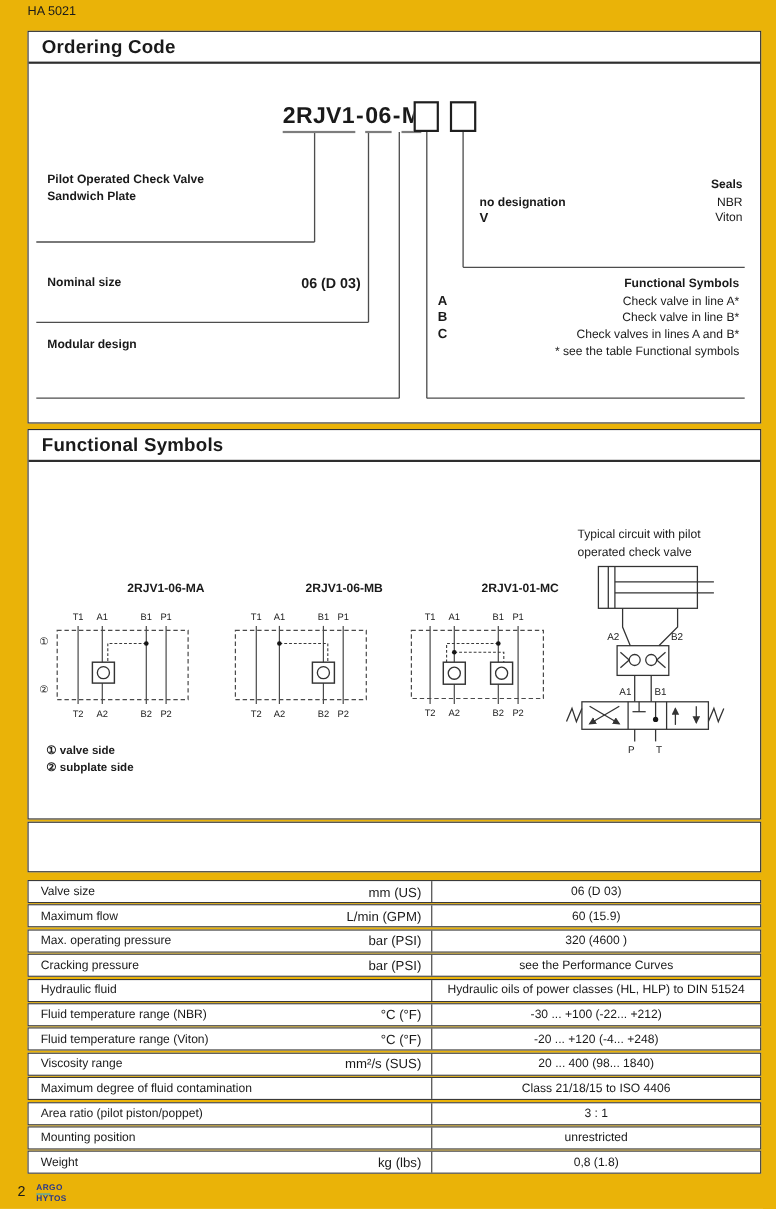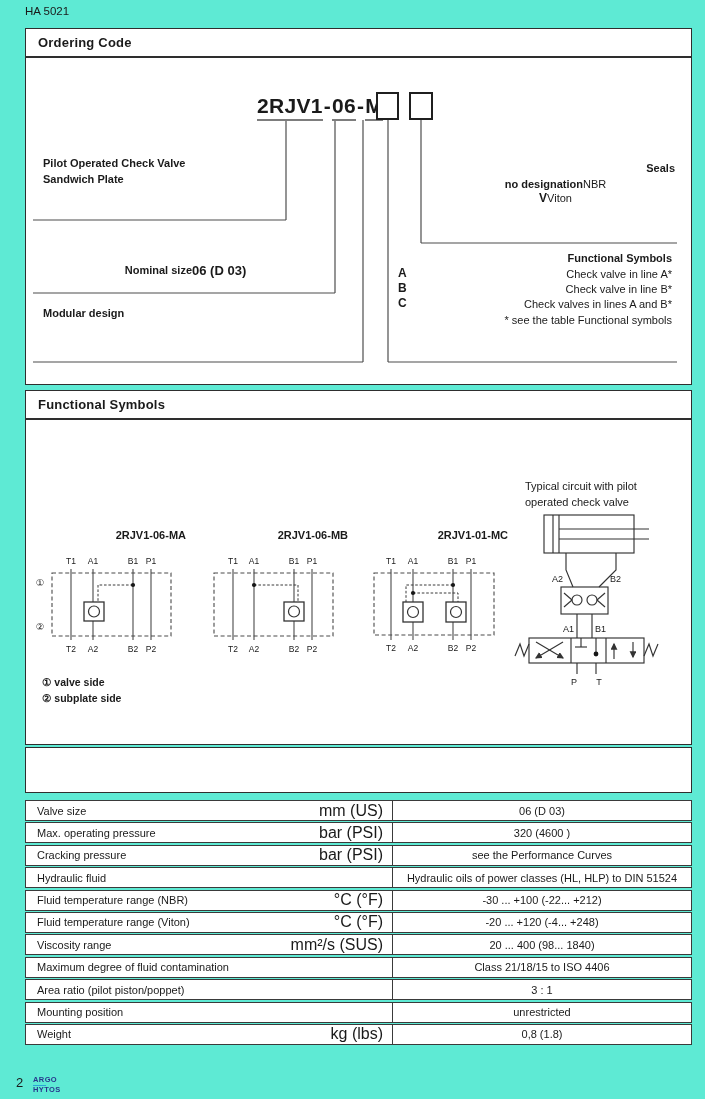--- a/index.html
+++ b/index.html
@@ -1,67 +1,67 @@
 <!DOCTYPE html>
 <html><head>
 <meta charset="utf-8">
 <style>
   * { margin:0; padding:0; box-sizing:border-box; }
   html,body { background:#ffffff; }
   body { font-family:"Liberation Sans", sans-serif; color:#1a1a1a; }
-  .page { position:relative; width:705px; height:1099px; background:#5eead4; overflow:hidden; }
+  .page { position:relative; width:705px; height:1099px; background:#eab308; overflow:hidden; }
   .abs { position:absolute; }
   .t10 { font-size:10.5px; line-height:13px;font-weight:bold; }
 
   .doc-code { left:25px; top:5px; font-size:11.5px; }
 
   section { position:absolute; left:25px; width:667px; border:1.5px solid #2e2e2e; background:#fff; }
   #sec-ordering  { top:28px;  height:357px; }
   #sec-functional{ top:390px; height:355px; }
   #sec-technical { top:747px; height:46px;  }
   .sec-header { height:29px; line-height:28px; border-bottom:2px solid #2e2e2e;
-                padding-left:12px; font-size:13px; font-weight:bold; letter-spacing:.2px; }
+                padding-left:12px; font-size:17px; font-weight:bold; letter-spacing:.2px; }
   .sec-body { position:relative; width:100%; }
   #sec-ordering .sec-body { height:324px; }
   #sec-functional .sec-body { height:322px; }
 
   svg.connectors { position:absolute; left:0; top:0; }
   svg.connectors line { stroke:#4d4d4d; stroke-width:1.2; }
 
   .code-row { left:231px; top:36px; display:flex; align-items:flex-start;
               font-size:21px; font-weight:bold; letter-spacing:.3px; }
   .code-seg { border-bottom:2.5px solid #7d7d7d; padding-bottom:1px; }
   .code-dash { padding:0 1px; }
   .opt-box { border:2px solid #1f1f1f; background:#fff; }
 
   .lbl { font-size:11px; font-weight:bold; line-height:13px; white-space:nowrap; }
   .val { font-size:11px; line-height:13px; white-space:nowrap; }
   .right-align { text-align:right; }
-  .flex-between { display:flex; justify-content:center; }
+  .flex-between { display:flex; justify-content:space-between; }
 
   
   .fsym-title { width:150px; text-align:right; font-size:11px; font-weight:bold; }
   svg.fsym, svg.circuit { position:absolute; overflow:visible; }
   .pt { font-size:8.5px; fill:#1a1a1a; text-anchor:middle; font-family:"Liberation Sans",sans-serif; }
   .mark { font-size:9.5px; fill:#1a1a1a; text-anchor:middle; font-family:"Liberation Sans",sans-serif; }
   .dash-rect { fill:none; stroke:#4a4a4a; stroke-width:1.1; stroke-dasharray:4 2.6; }
   .pline { stroke:#4a4a4a; stroke-width:1.1; }
   .dsh { stroke:#3a3a3a; stroke-width:1; stroke-dasharray:2.6 1.8; fill:none; }
   .dot { fill:#161616; }
   .vbox { fill:#fff; stroke:#333; stroke-width:1.3; }
   .vcirc { fill:none; stroke:#333; stroke-width:1.2; }
   .cir { stroke:#333; stroke-width:1.15; fill:none; }
   .cir-t { font-size:9px; fill:#1a1a1a; font-family:"Liberation Sans",sans-serif; }
 
   
   .tech-table { position:absolute; left:25px; top:800px; width:667px; }
   .trow { display:flex; height:21px; margin-bottom:1.4px; border:1.2px solid #3a3a3a; background:#fff; }
   .cell-l { width:367px; display:flex; align-items:center; border-right:1.2px solid #3a3a3a; }
   .cell-l .p { padding-left:11px; font-size:11px; }
-  .cell-l .u { margin-left:auto; padding-right:9px; font-size:16px; }
+  .cell-l .u { margin-left:auto; padding-right:9px; font-size:12px; }
   .cell-r { flex:1; display:flex; align-items:center; justify-content:center; font-size:11px; }
 
   
   .pageno { left:16px; top:1075px; font-size:13px; }
   .logo { left:33px; top:1076px; }
   .logo-row { display:flex; height:8px;flex-direction:column; }
   .logo-txt { font-size:7.5px; font-weight:bold; letter-spacing:.4px; line-height:8px; }
   .logo-red { width:15px; height:6px; margin-left:2px; }
   .logo-blue { width:13px; height:8px; margin-right:2px; }
 </style>
@@ -94,21 +94,21 @@
           <span class="code-seg">06</span>
           <span class="code-dash">-</span>
           <span class="code-seg">M</span>
       </div>
       <div class="abs opt-box" style="left:350px; top:34px; width:23px; height:28px;"></div>
       <div class="abs opt-box" style="left:383px; top:34px; width:24px; height:28px;"></div>
 
       <div class="abs lbl" style="left:17px; top:99px;">Pilot Operated Check Valve</div>
       <div class="abs lbl" style="left:17px; top:115px;">Sandwich Plate</div>
 
-      <div class="abs flex-between" style="left:17px; top:206px; width:285px;">
+      <div class="abs flex-between" style="left:17px; top:193px; width:285px;">
         <span class="lbl">Nominal size</span>
         <span class="lbl" style="font-size:13px; line-height:13px;">06 (D 03)</span>
       </div>
 
       <div class="abs lbl" style="left:17px; top:249px;">Modular design</div>
 
       <div class="abs lbl right-align" style="right:16px; top:104px;">Seals</div>
       <div class="abs flex-between" style="left:410px; right:16px; top:120px;">
         <span class="lbl">no designation</span>
         <span class="val">NBR</span>
@@ -270,20 +270,27 @@
   <div class="tech-table">
     <div class="trow">
         <div class="cell-l">
           <span class="p">Valve size</span>
           <span class="u">mm (US)</span>
         </div>
         <div class="cell-r">06 (D 03)</div>
       </div>
     <div class="trow">
         <div class="cell-l">
+          <span class="p">Maximum flow</span>
+          <span class="u">L/min (GPM)</span>
+        </div>
+        <div class="cell-r">60 (15.9)</div>
+      </div>
+    <div class="trow">
+        <div class="cell-l">
           <span class="p">Max. operating pressure</span>
           <span class="u">bar (PSI)</span>
         </div>
         <div class="cell-r">320 (4600 )</div>
       </div>
     <div class="trow">
         <div class="cell-l">
           <span class="p">Cracking pressure</span>
           <span class="u">bar (PSI)</span>
         </div>

